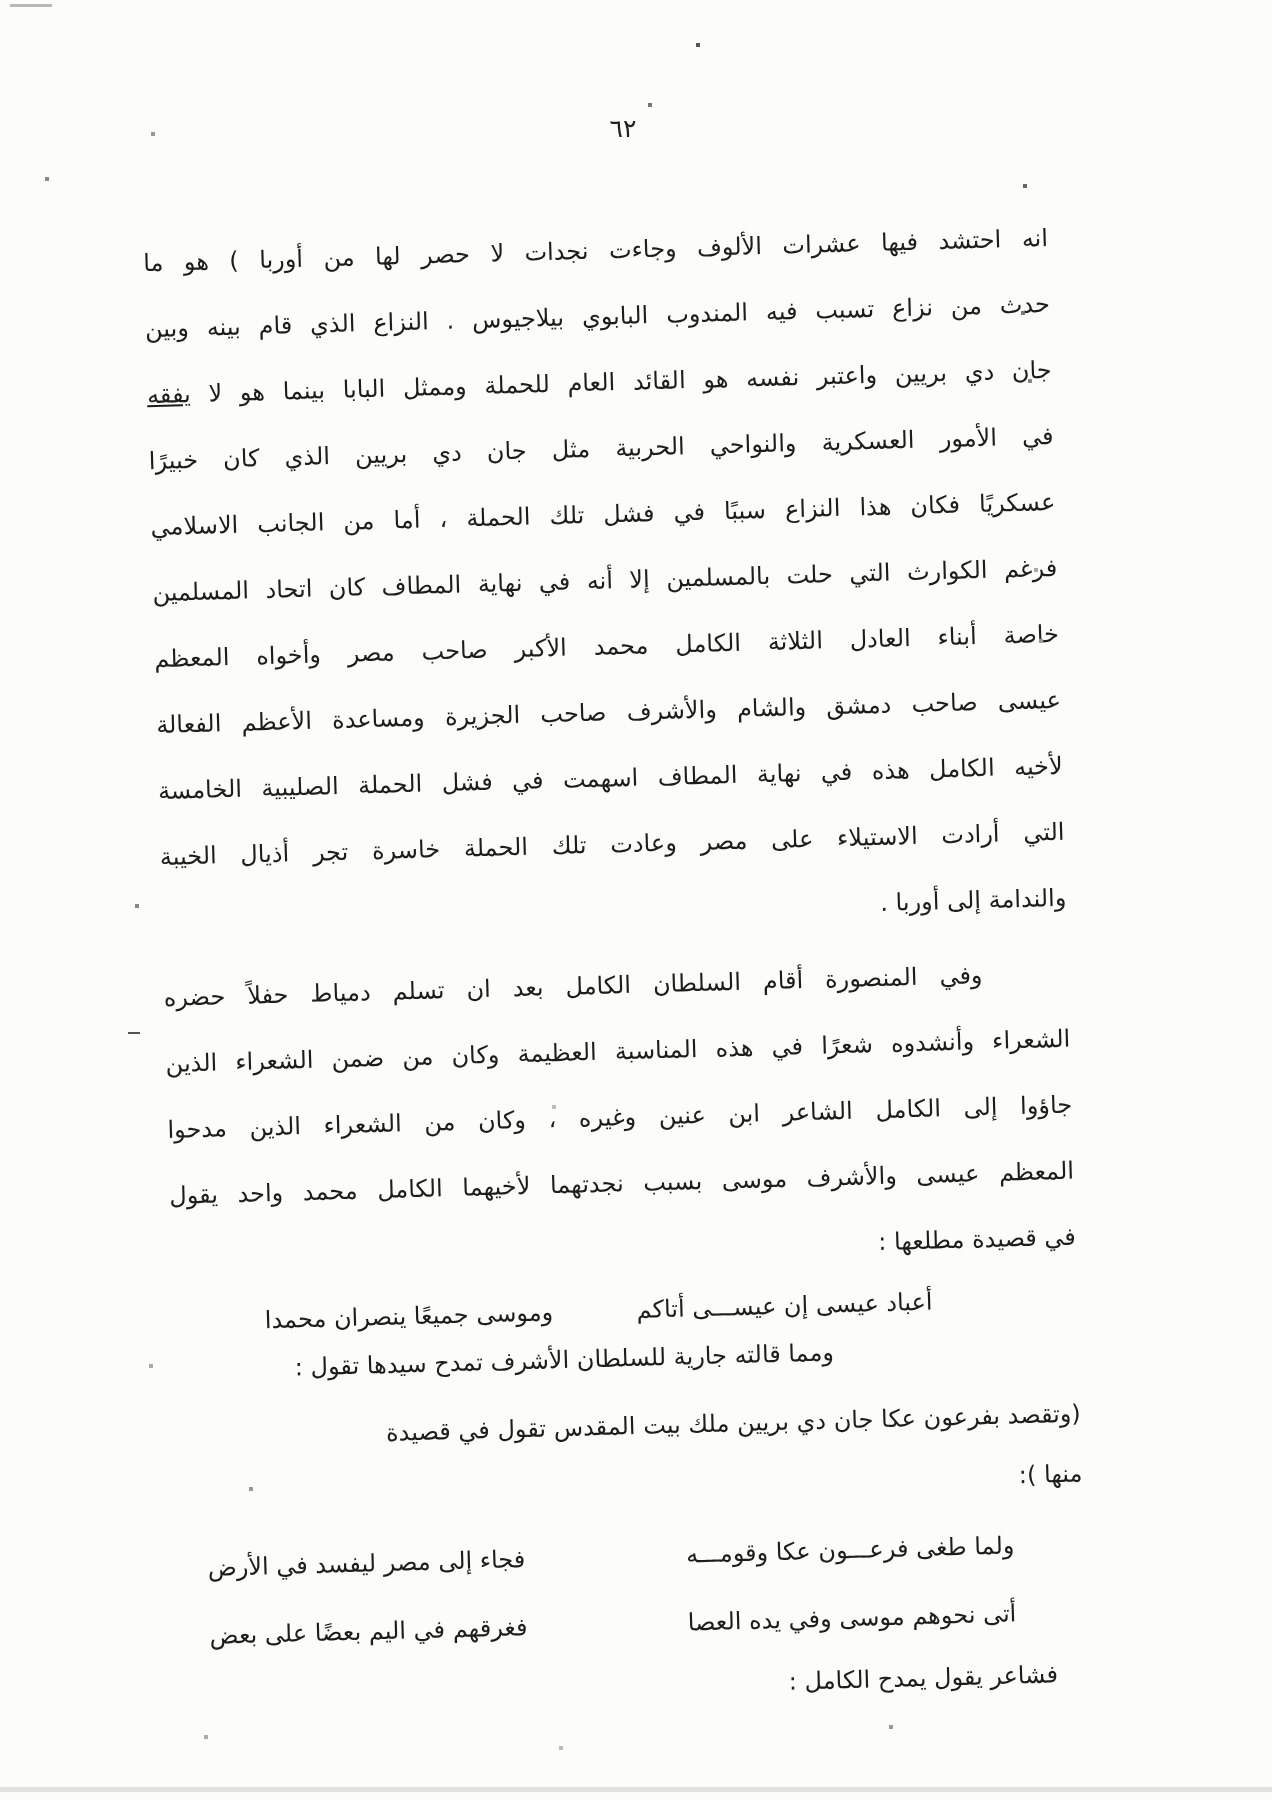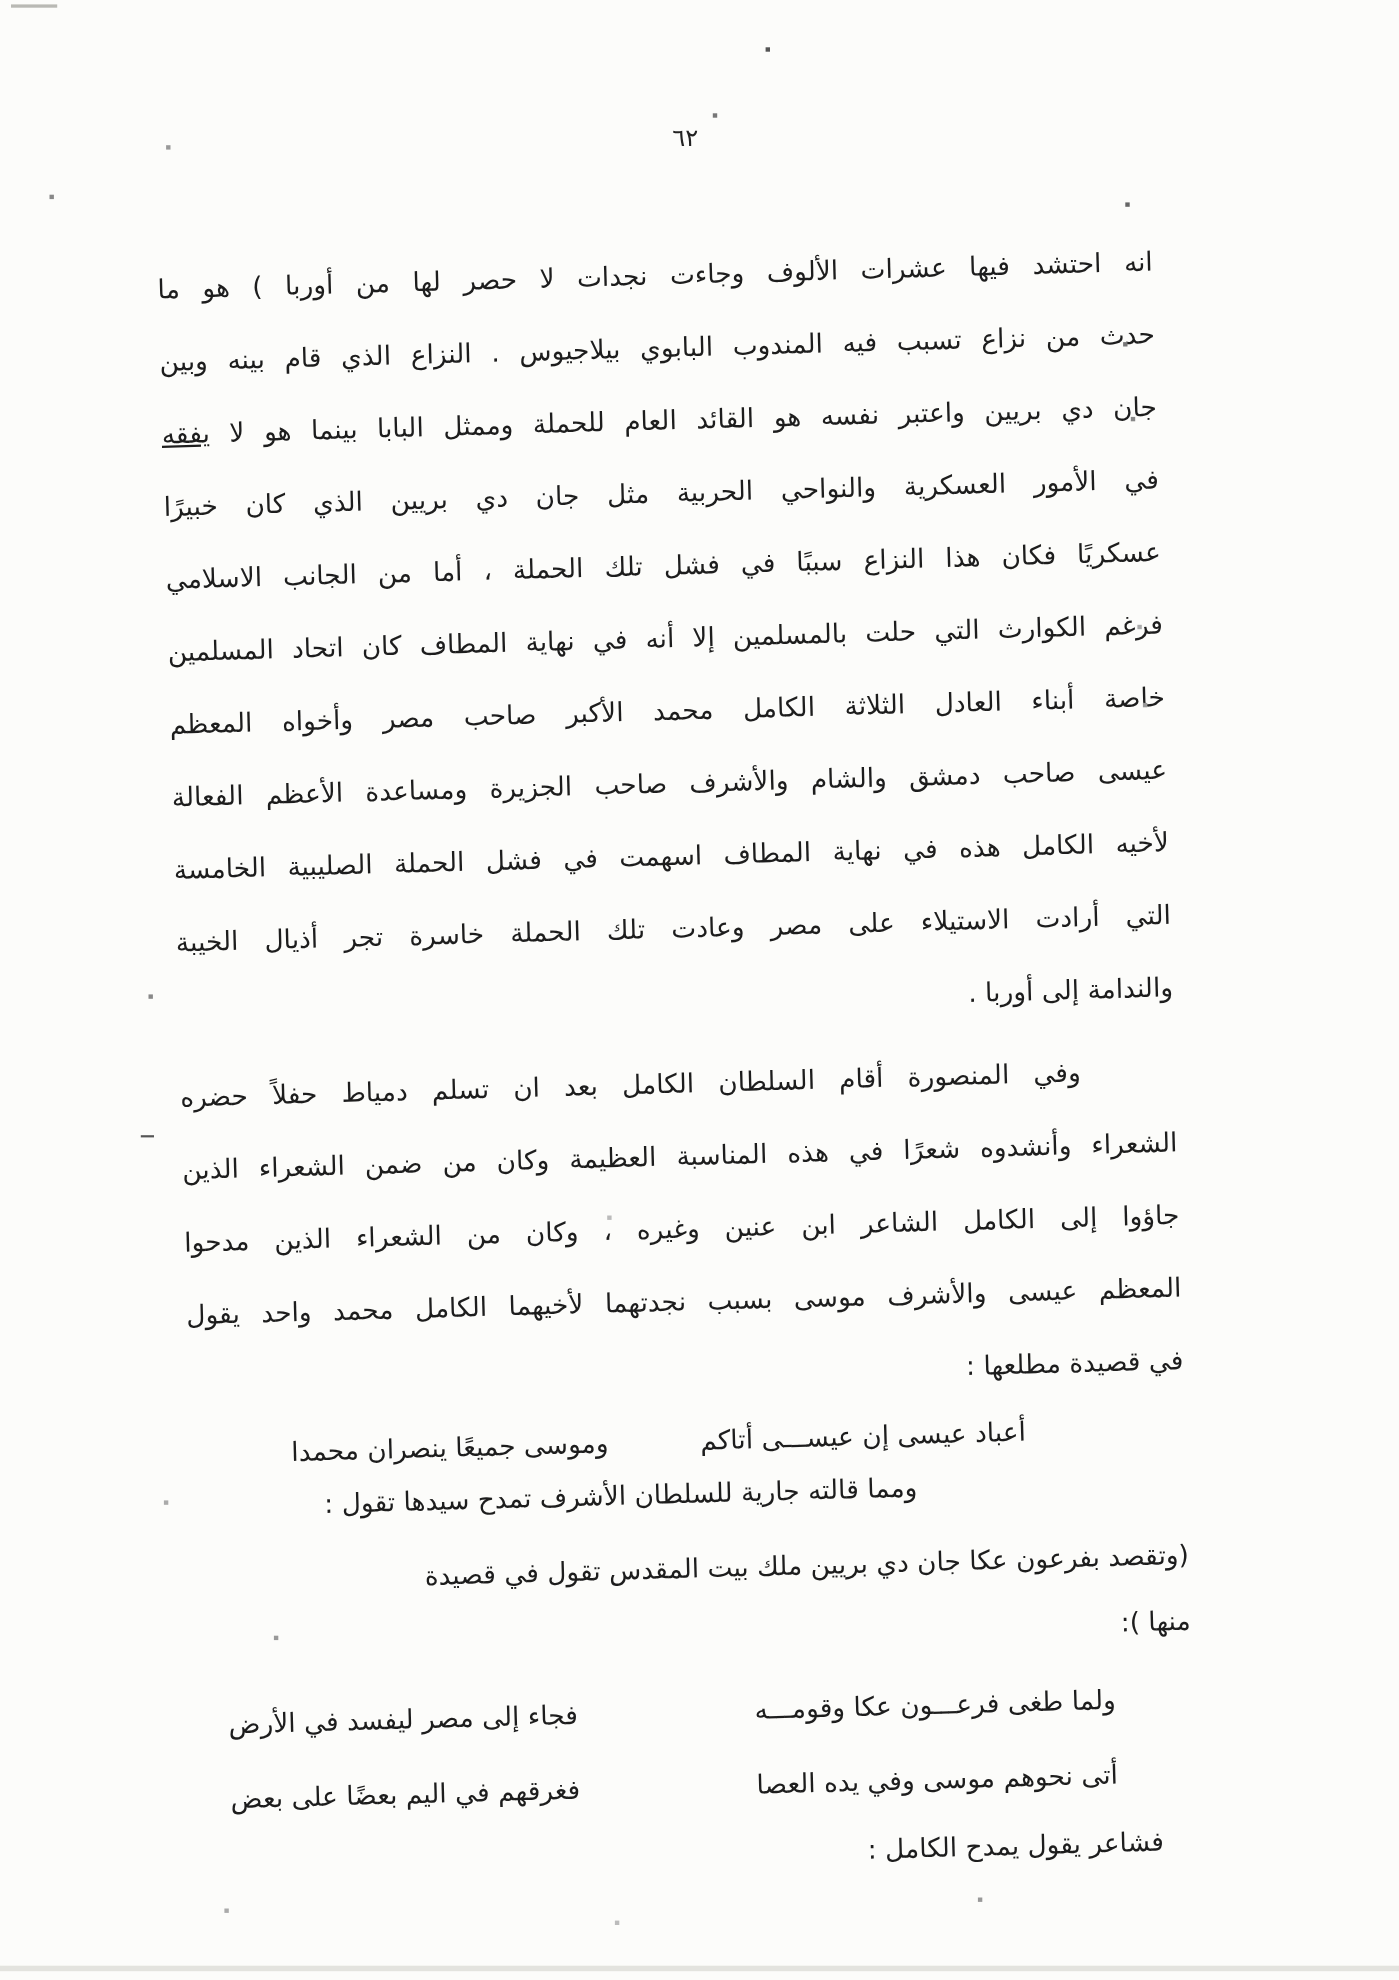--- a/index.html
+++ b/index.html
@@ -8,21 +8,21 @@
     background:#ffffff;
     font-family:"DejaVu Sans", sans-serif;
   }
   .page{
     position:relative;width:1272px;height:1800px;
     background:#fcfcfa;overflow:hidden;
     color:#1d1d1d;direction:rtl;
   }
   .pageno{
     position:absolute;top:114px;left:548px;width:150px;
-    text-align:center;font-size:22px;color:#222;
+    text-align:center;font-size:25px;color:#222;
   }
   .content{
     position:absolute;top:205px;right:225px;width:905px;
     font-size:24px;line-height:66px;color:#1d1d1d;
     transform:rotate(-1.6deg);transform-origin:top right;
   }
   .tline{height:66px;white-space:nowrap;}
   .just{
     white-space:normal;
     text-align:justify;

